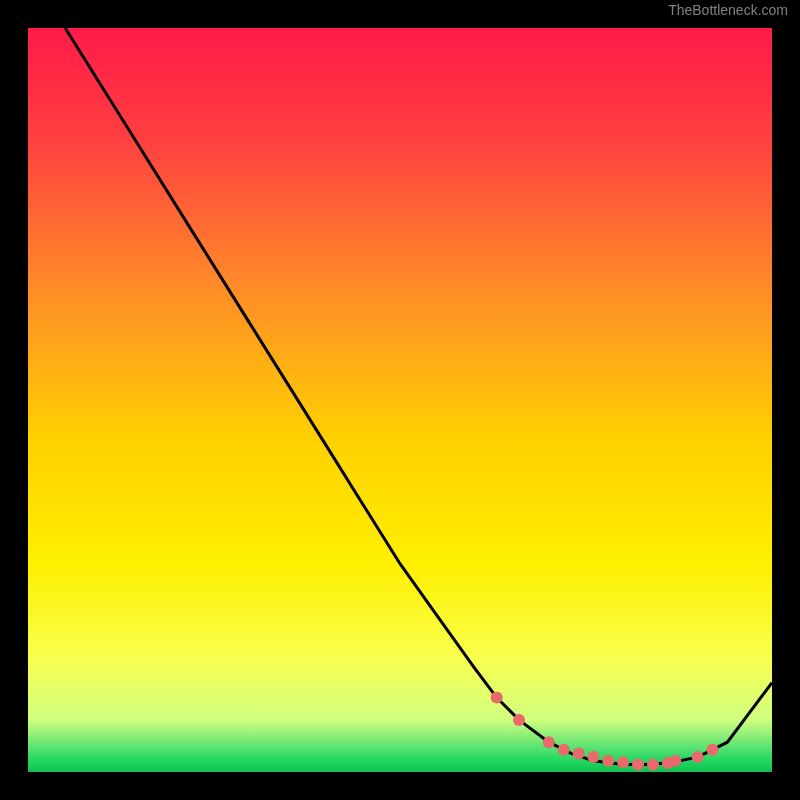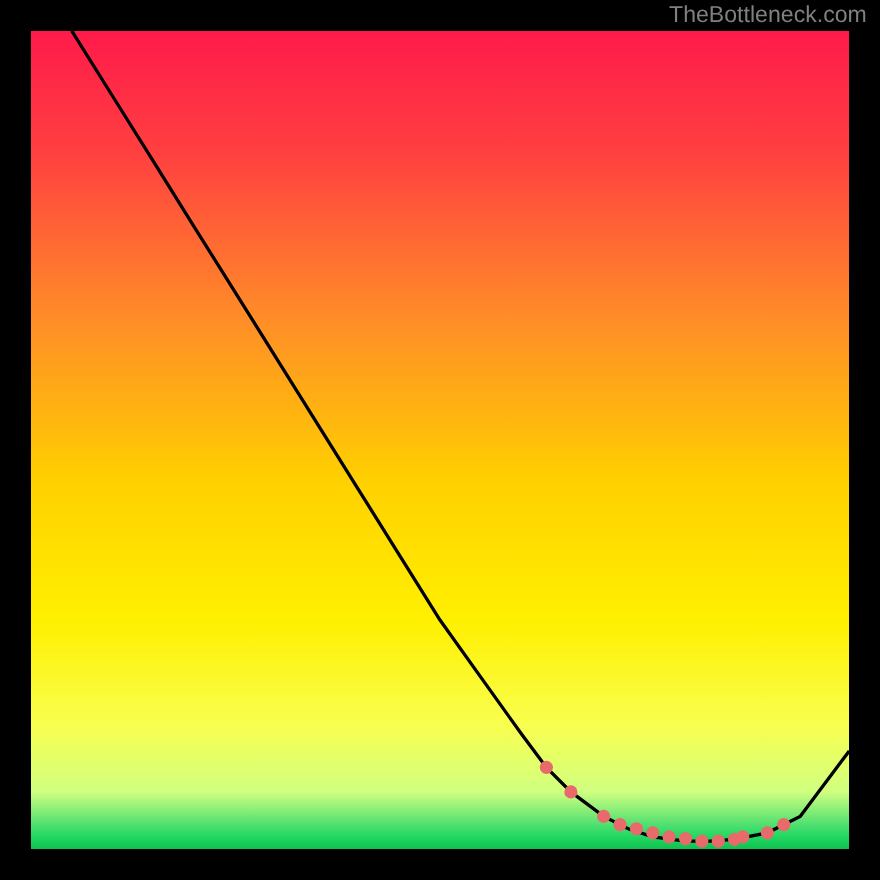--- a/index.html
+++ b/index.html
@@ -12,21 +12,21 @@
     height: 800px;
     background: #000;
     position: relative;
     font-family: Arial, sans-serif;
   }
   .watermark {
     position: absolute;
     top: 2px;
     right: 12px;
     color: #808080;
-    font-size: 21px;
+    font-size: 14px;
     font-weight: normal;
   }
   .plot-area {
     position: absolute;
     top: 28px;
     left: 28px;
     width: 744px;
     height: 744px;
     overflow: hidden;
   }

